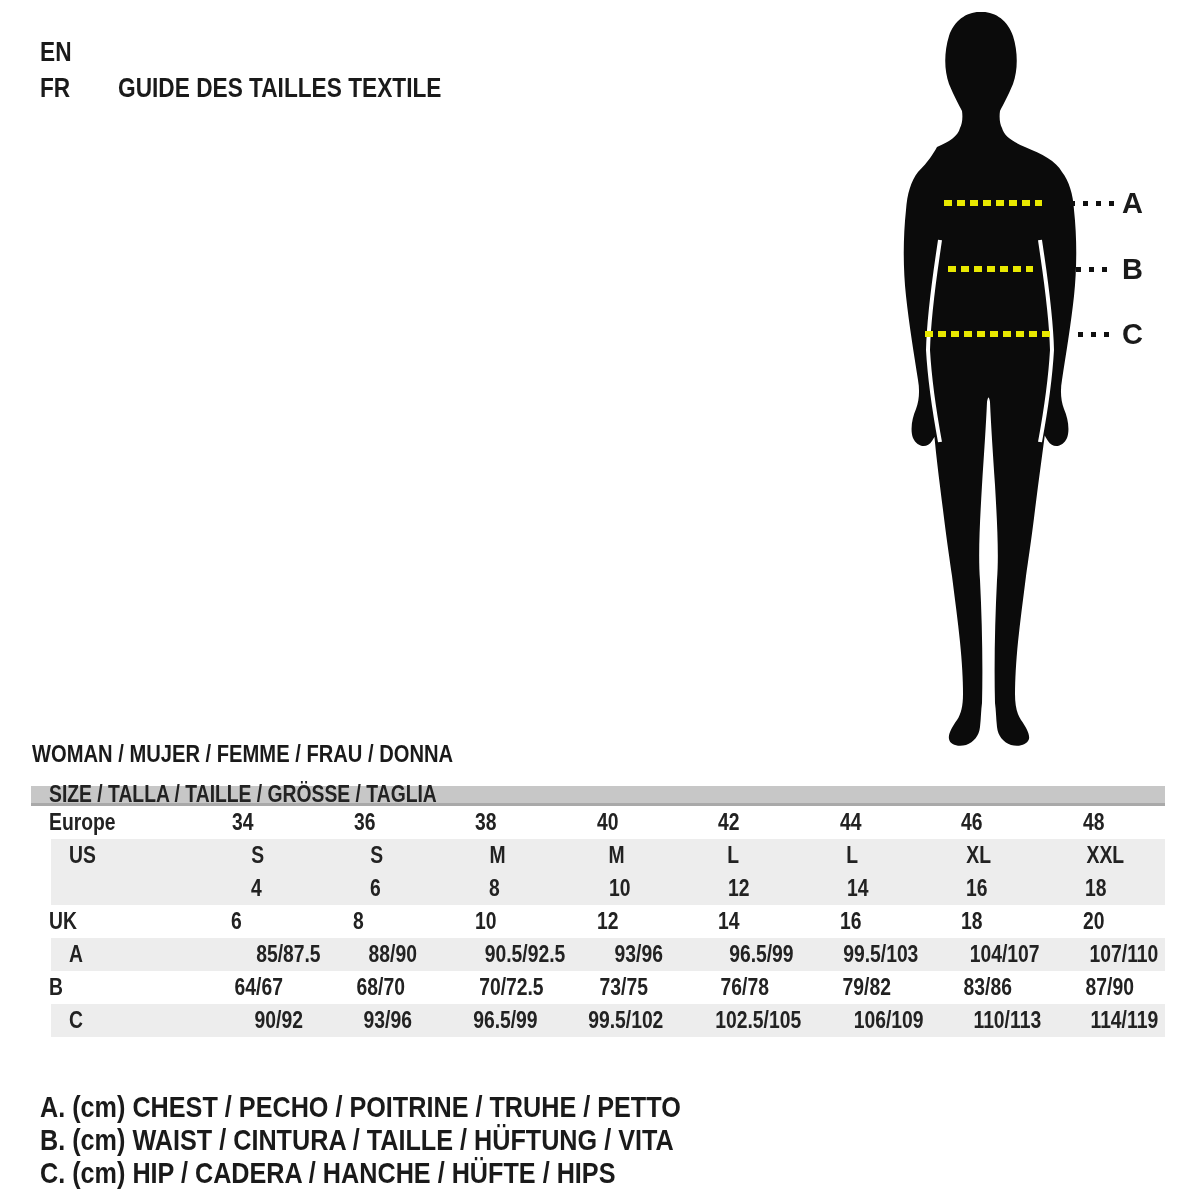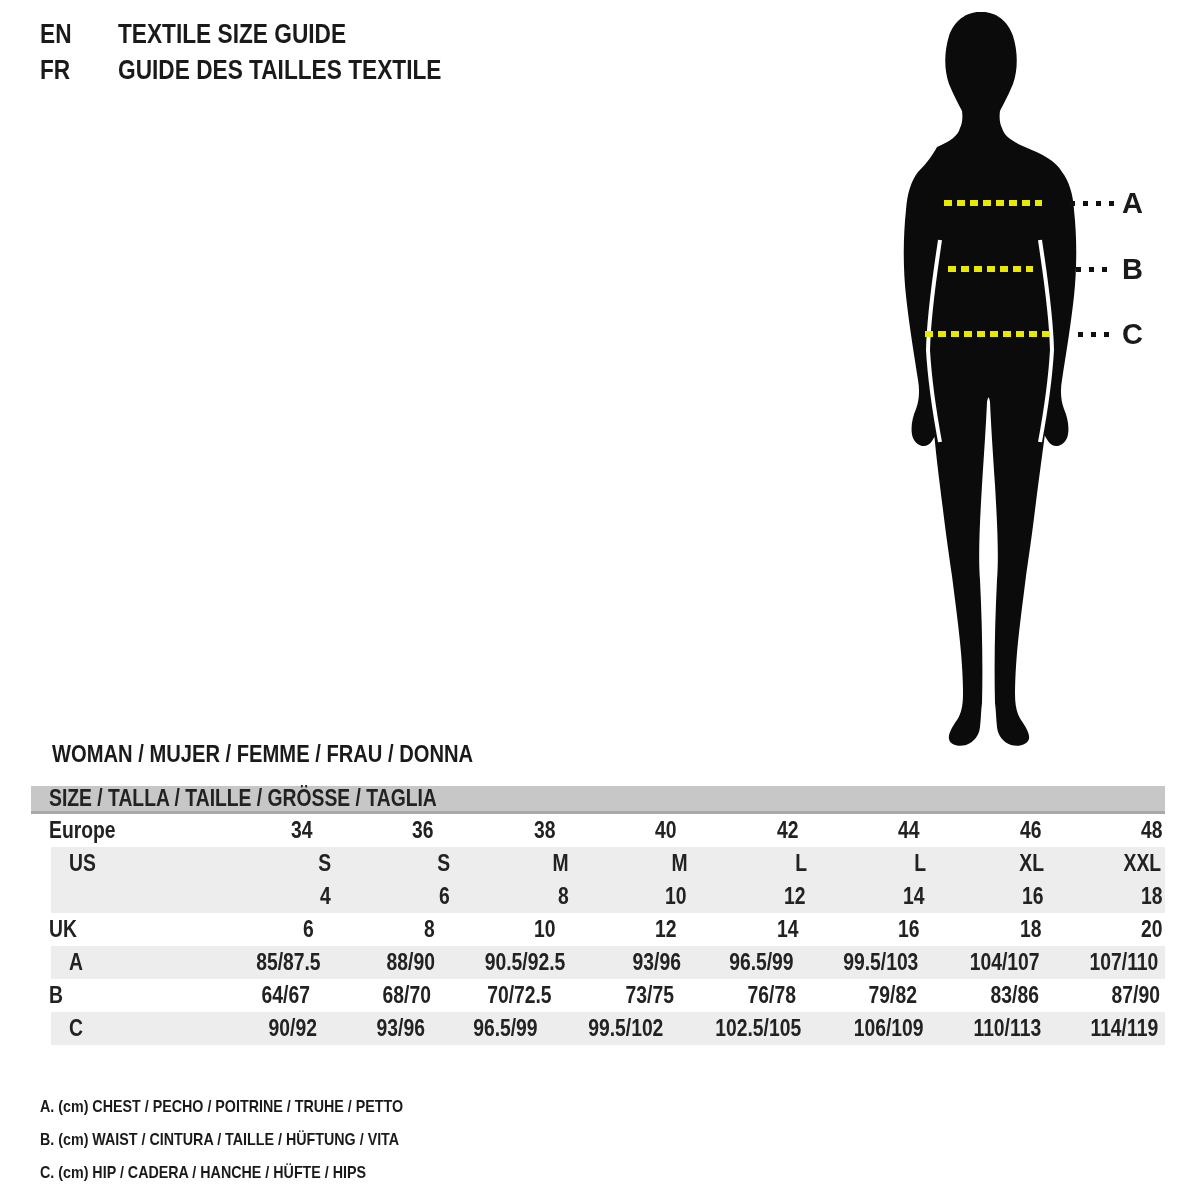--- a/index.html
+++ b/index.html
@@ -6,21 +6,21 @@
   body{
     width:1200px;height:1200px;position:relative;overflow:hidden;
     background:#ffffff;
     font-family:"Liberation Sans", sans-serif;
     color:#1a1a1a;
   }
   .cnd{display:inline-block;transform:scaleX(.84);transform-origin:0 50%;white-space:nowrap;}
   .cnd-c{display:inline-block;transform:scaleX(.84);transform-origin:50% 50%;white-space:nowrap;}
 
   
-  #lang-list{position:absolute;left:40px;top:16px;font-weight:bold;font-size:27px;line-height:36px;}
+  #lang-list{position:absolute;left:40px;top:34px;font-weight:bold;font-size:27px;line-height:36px;}
   .lang-row{display:flex;}
   .lang-code{width:78px;}
 
   
   #silhouette{position:absolute;left:890px;top:10px;width:200px;height:740px;}
 
   
   .mdash{position:absolute;height:6px;
     background:repeating-linear-gradient(90deg,var(--dash,#e8e800) 0 8px,transparent 8px 13px);}
   .mdots{position:absolute;height:5px;
@@ -30,41 +30,40 @@
   #mline-a-dots{left:1070px;top:201px;width:45px;}
   #mline-a-label{left:1122px;top:187px;}
   #mline-b-dash{left:948px;top:266px;width:85px;}
   #mline-b-dots{left:1076px;top:267px;width:38px;}
   #mline-b-label{left:1122px;top:253px;}
   #mline-c-dash{left:925px;top:331px;width:126px;}
   #mline-c-dots{left:1078px;top:332px;width:36px;}
   #mline-c-label{left:1122px;top:318px;}
 
   
-  #gender-line{position:absolute;left:52px;top:740px;font-weight:bold;font-size:24px;}
+  #gender-line{position:absolute;left:32px;top:740px;font-weight:bold;font-size:24px;}
 
   
   #size-table{position:absolute;left:31px;top:786px;width:1134px;font-weight:bold;font-size:23px;color:#222;}
-  #size-table-header{height:28px;background:#c7c7c7;border-bottom:3px solid #a9a9a9;
+  #size-table-header{height:20px;background:#c7c7c7;border-bottom:3px solid #a9a9a9;
     display:flex;align-items:center;padding-left:18px;box-sizing:border-box;}
   .t-row{height:33px;display:flex;align-items:center;gap:37px;}
   .t-row.shade{background:#ededed;margin-left:20px;}
   .t-label{width:144px;padding-left:18px;flex:0 0 auto;}
-  .t-cell{flex:1 1 0;text-align:right;text-decoration:underline;}
-
-  
-  #notes{position:absolute;left:40px;top:1090px;font-weight:bold;font-size:17px;line-height:33px;}
+  .t-cell{flex:1 1 0;text-align:left;text-decoration:underline;}
+
+  
+  #notes{position:absolute;left:40px;top:1090px;font-weight:bold;font-size:30px;line-height:33px;}
 </style>
 </head>
 <body>
 
 <div id="lang-list">
     <div class="lang-row">
       <span class="lang-code"><span class="cnd">EN</span></span>
-      <span><span class="cnd">TEXTILE SIZE GUIDE</span></span>
     </div>
     <div class="lang-row">
       <span class="lang-code"><span class="cnd">FR</span></span>
       <span><span class="cnd">GUIDE DES TAILLES TEXTILE</span></span>
     </div>
   </div>
 
 <svg id="silhouette" viewBox="0 0 200 740" xmlns="http://www.w3.org/2000/svg">
   <path fill="#0b0b0b" d="
     M91,2

